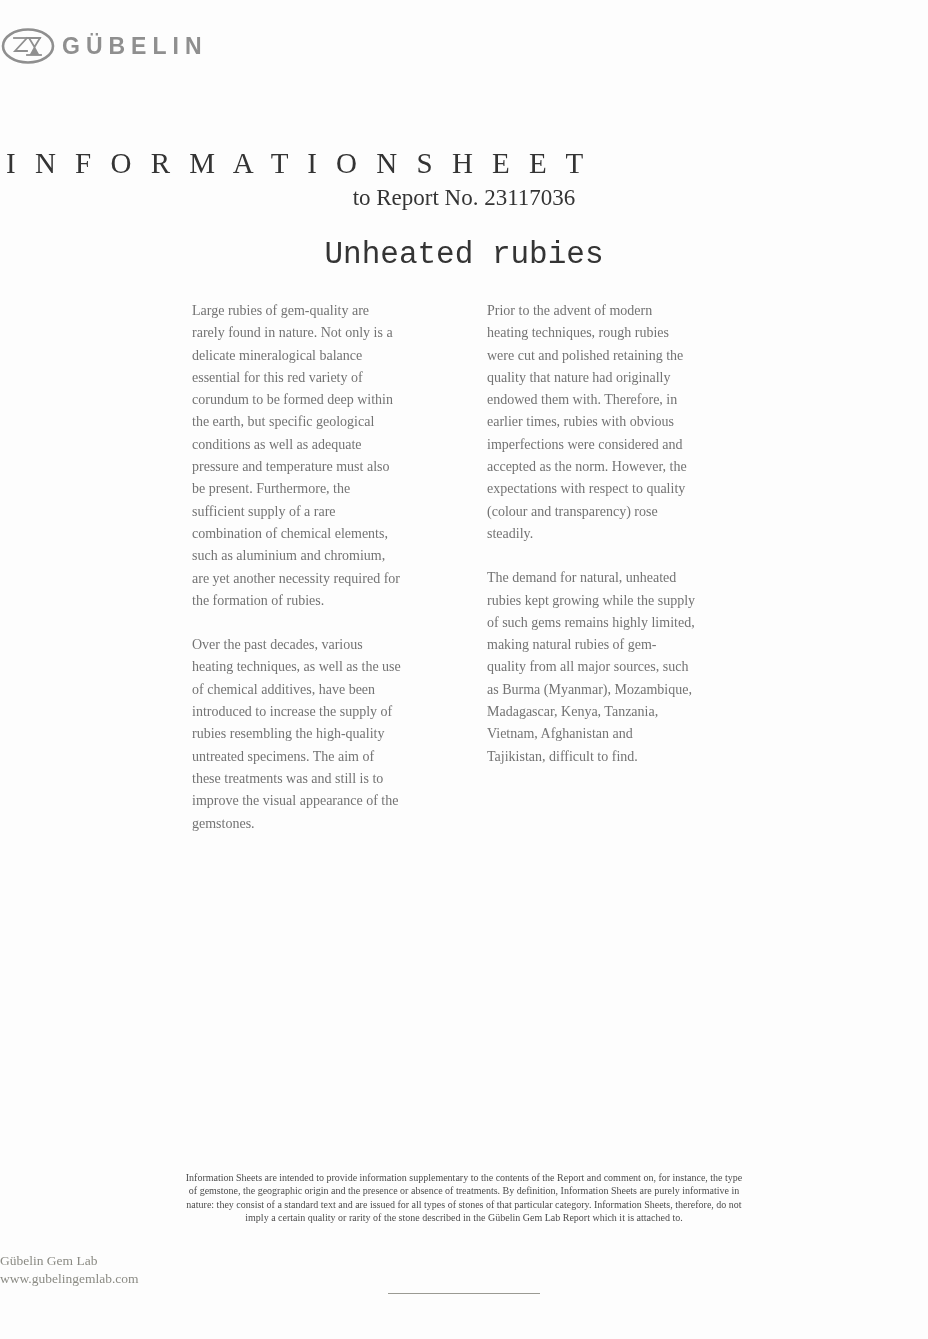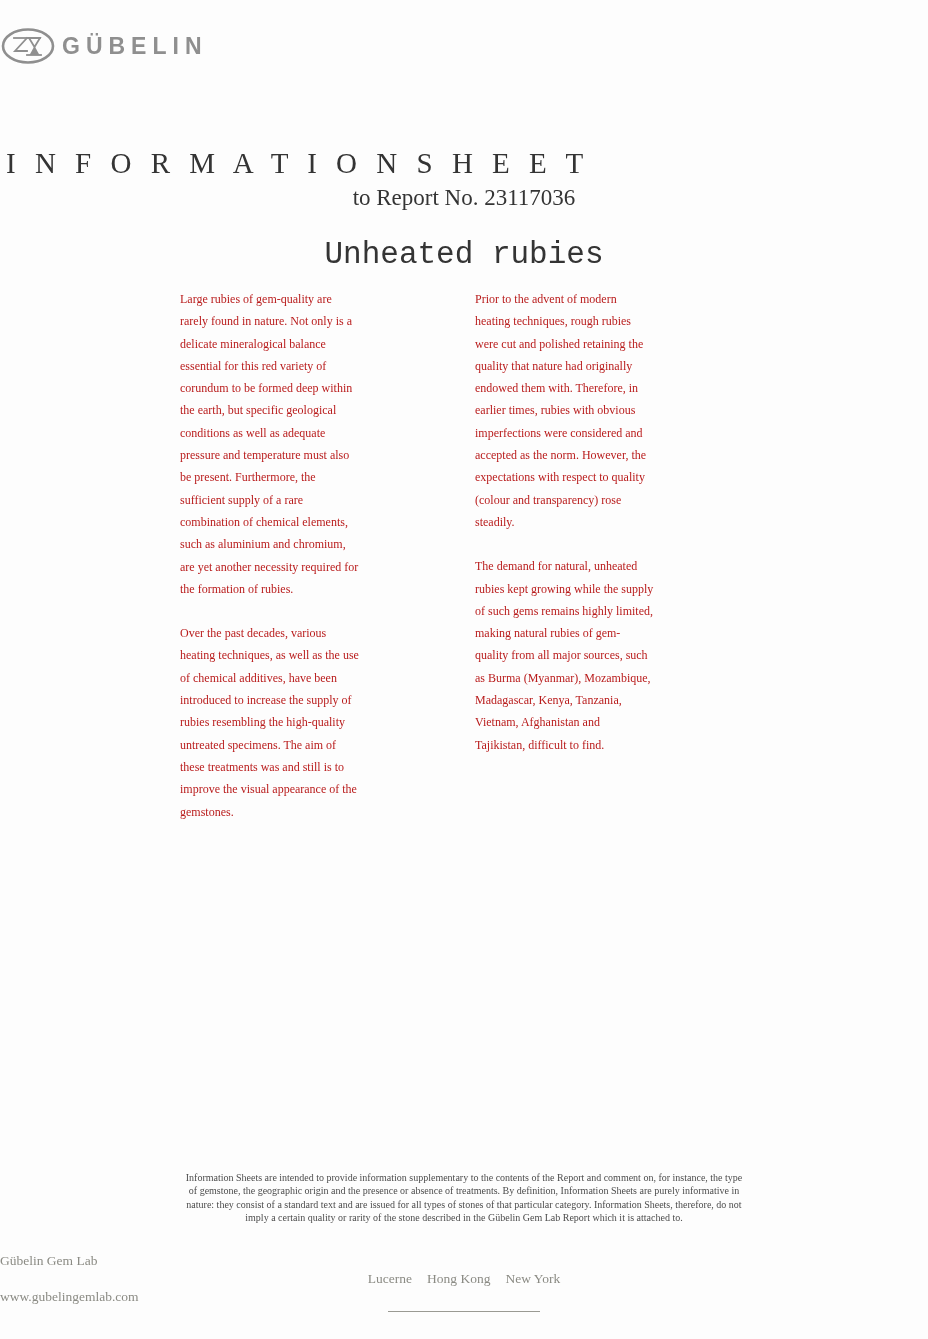--- a/index.html
+++ b/index.html
@@ -67,25 +67,25 @@
   .columns {
     position: absolute;
     left: 180px;
     top: 288px;
     width: 580px;
     display: flex;
     gap: 10px;
   }
   .col { width: 285px; }
   .para {
-    margin: 0;
-    font-size: 12px;
+    margin: 12px;
+    font-size: 14px;
     line-height: 22.3px;
     white-space: pre-line;
-    color: #b91c1c;
+    color: #737373;
   }
   .para + .para { margin-top: 22px; }
 
   
   .disclaimer {
     position: absolute;
     top: 1171px;
     left: 50%;
     transform: translateX(-50%);
     width: 585px;
@@ -193,22 +193,17 @@
     </div>
   </div>
 
   <div class="disclaimer">Information Sheets are intended to provide information supplementary to the contents of the Report and comment on, for instance, the type
 of gemstone, the geographic origin and the presence or absence of treatments. By definition, Information Sheets are purely informative in
 nature: they consist of a standard text and are issued for all types of stones of that particular category. Information Sheets, therefore, do not
 imply a certain quality or rarity of the stone described in the Gübelin Gem Lab Report which it is attached to.</div>
 
   <div class="footer">
     <div class="footer-company">Gübelin Gem Lab</div>
-    <div class="footer-cities">
-      <span>Lucerne</span>
-      <span>Hong Kong</span>
-      <span>New York</span>
-    </div>
     <div class="footer-site">www.gubelingemlab.com</div>
     <div class="footer-rule"></div>
   </div>
 
 </div>
 
 </body></html>

